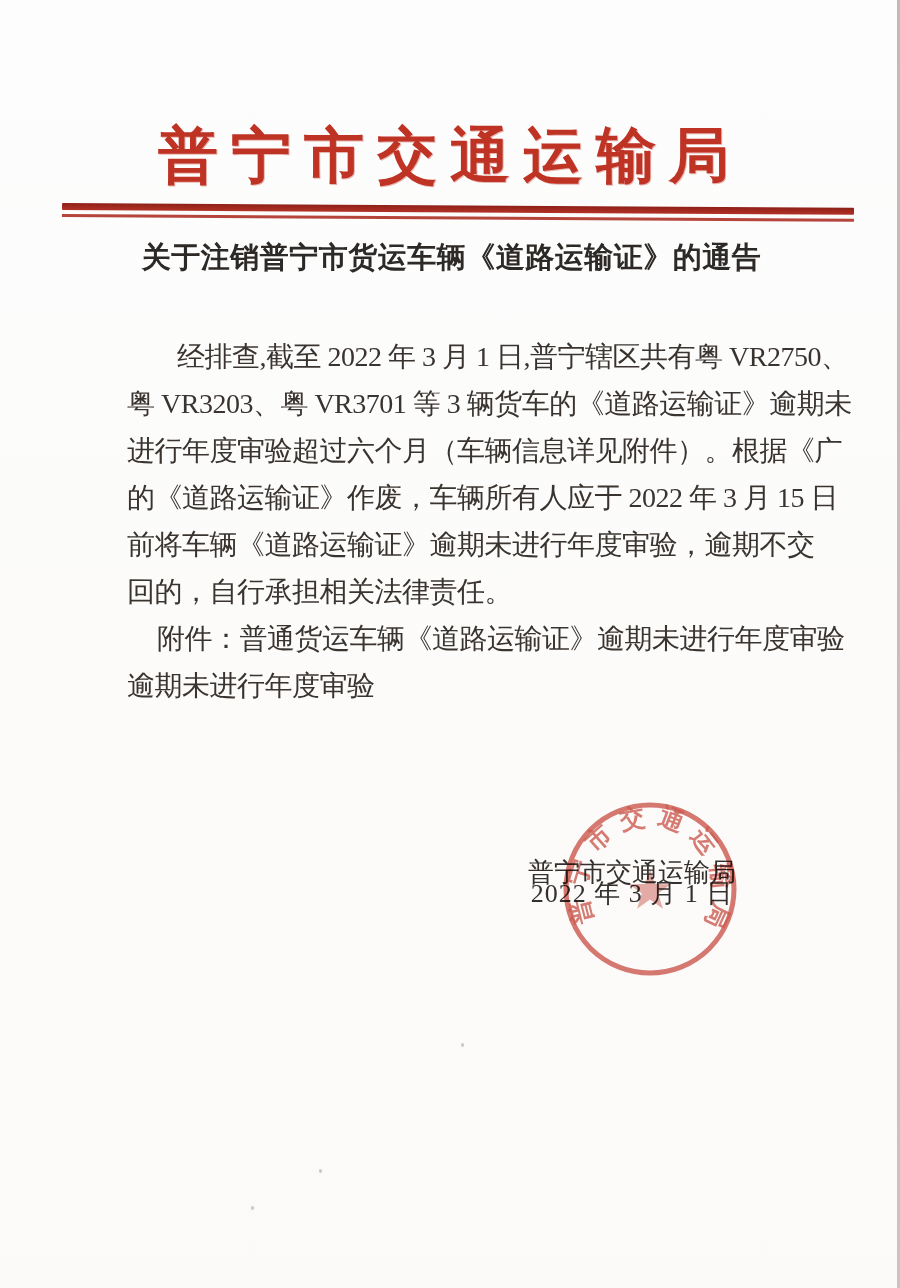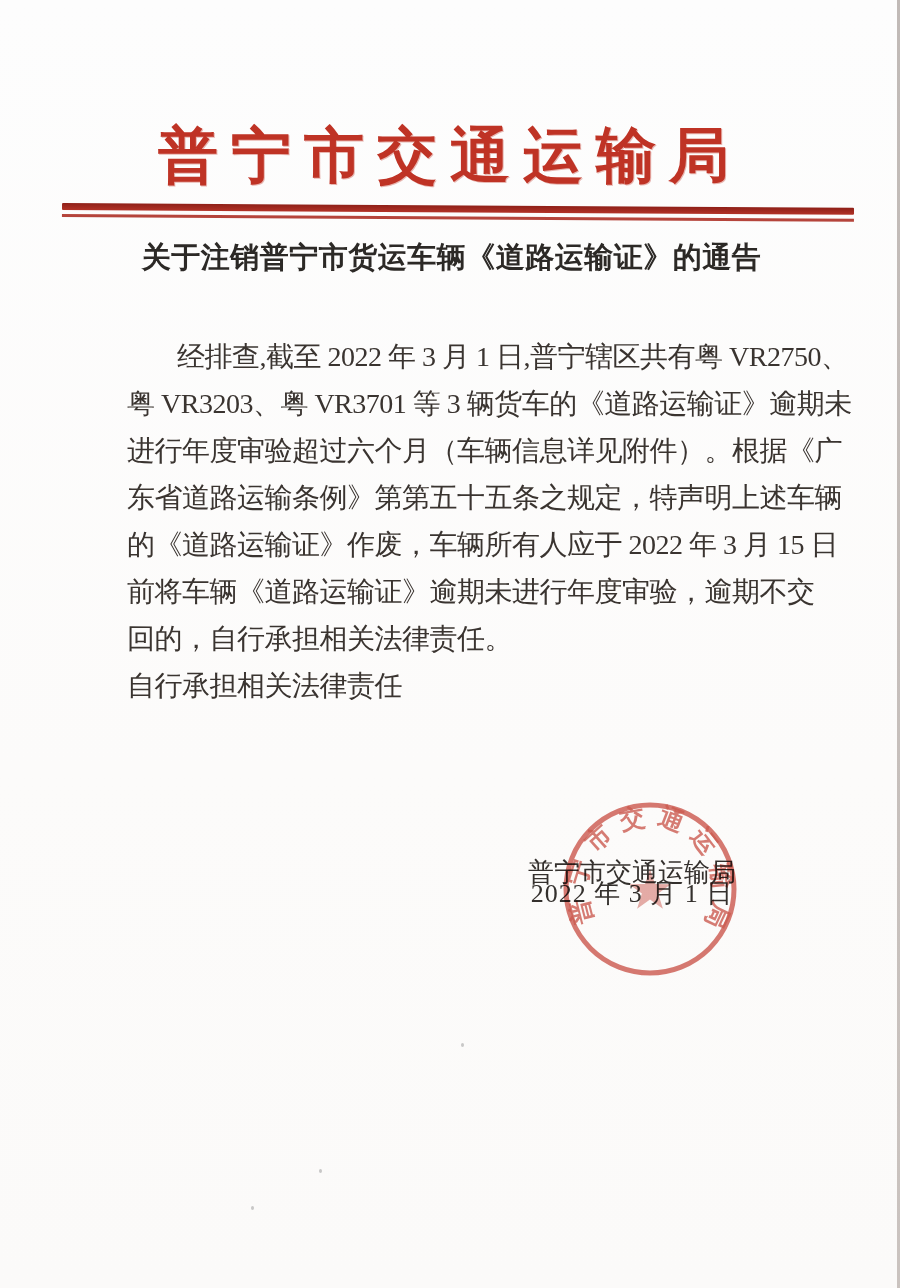--- a/index.html
+++ b/index.html
@@ -129,25 +129,25 @@
     <div class="rule-thick"></div>
     <div class="rule-thin"></div>
   </div>
 
   <h1 class="doc-title">关于注销普宁市货运车辆《道路运输证》的通告</h1>
 
   <div class="body-text">
     <div class="line indent-2">经排查,截至 2022 年 3 月 1 日,普宁辖区共有粤 VR2750、</div>
     <div class="line">粤 VR3203、粤 VR3701 等 3 辆货车的《道路运输证》逾期未</div>
     <div class="line">进行年度审验超过六个月（车辆信息详见附件）。根据《广</div>
-    <div class="line">东省道路运输条例》第第五十五条之规定，特声明上述车辆</div>
     <div class="line">的《道路运输证》作废，车辆所有人应于 2022 年 3 月 15 日</div>
     <div class="line">前将车辆《道路运输证》逾期未进行年度审验，逾期不交</div>
     <div class="line">回的，自行承担相关法律责任。</div>
-    <div class="line">自行承担相关法律责任</div>
+    <div class="line indent-1">附件：普通货运车辆《道路运输证》逾期未进行年度审验</div>
+    <div class="line">逾期未进行年度审验</div>
   </div>
 
   <div class="sig-org">普宁市交通运输局</div>
 
   <div class="sig-date">2022 年 3 月 1 日</div>
 
   <svg class="seal" viewBox="0 0 180 180">
     <defs>
       <path id="sealArc" d="M 37.6,126.7 A 64,64 0 1 1 142.4,126.7" fill="none"></path>
     </defs>

